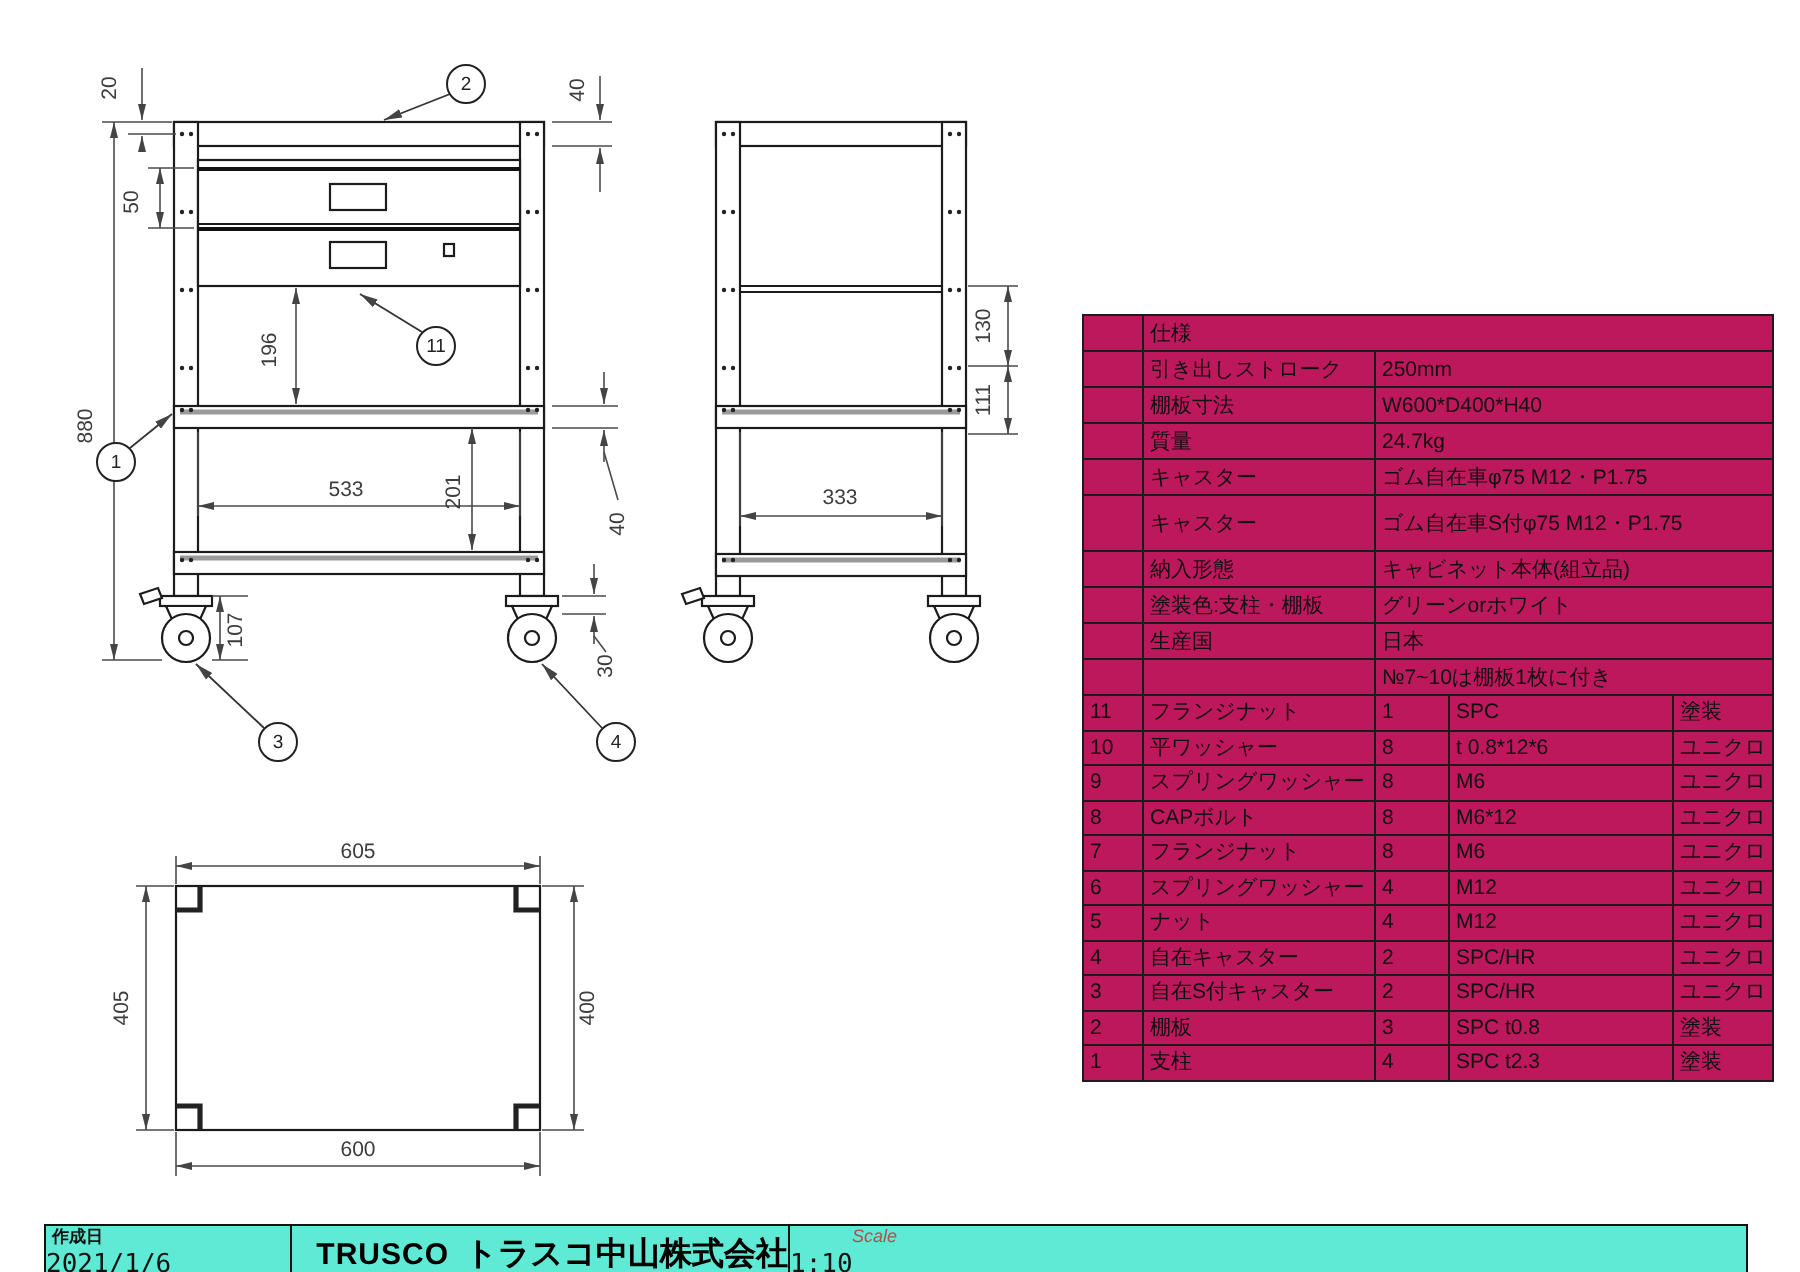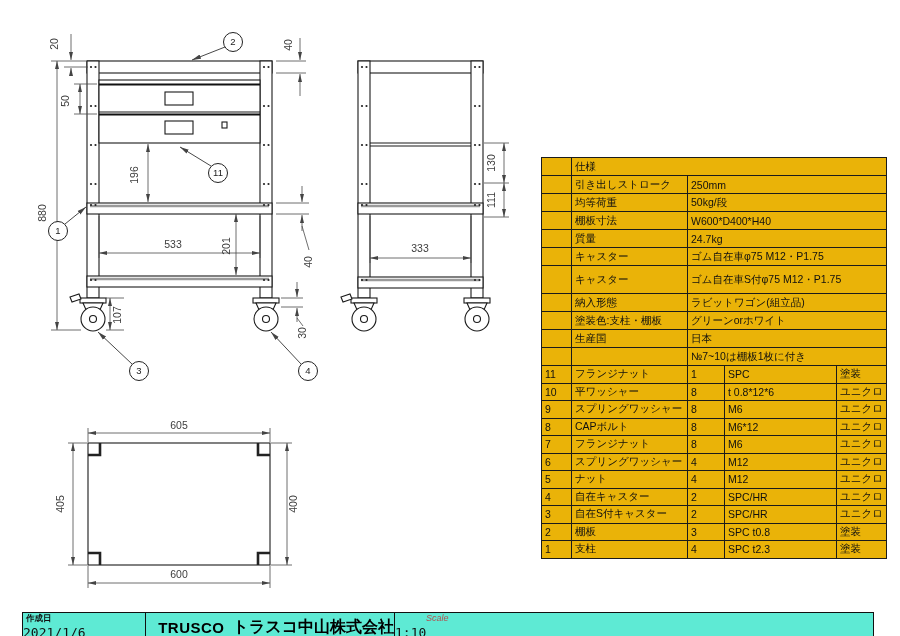--- a/index.html
+++ b/index.html
@@ -14,21 +14,21 @@
   .gray{stroke:#9a9a9a;stroke-width:2.4;fill:none;}
   .dim{stroke:#4a4a4a;stroke-width:0.8;fill:none;}
   .lead{stroke:#333;stroke-width:0.9;fill:none;}
   .cornerm{stroke:#222;stroke-width:2.6;fill:none;}
   .dot{fill:#222;}
   .dimtxt{fill:#3d3d3d;font:10.5px "Liberation Sans",sans-serif;}
   .baltxt{fill:#222;font:9.5px "Liberation Sans",sans-serif;}
   .balc{fill:#fff;stroke:#222;stroke-width:1;}
 
   
-  .techtable{position:absolute;left:541px;top:157px;border-collapse:collapse;table-layout:fixed;background:#eab308;}
+  .techtable{position:absolute;left:541px;top:157px;border-collapse:collapse;table-layout:fixed;background:#be185d;}
   .techtable td{border:1px solid #1b1b1b;font:500 10.5px "Liberation Sans",sans-serif;color:#101010;
                 padding:0 3px;white-space:nowrap;overflow:hidden;vertical-align:middle;}
   tr.sr td{height:17px;}
   tr.tall td{height:27px;}
   tr.pr td{height:16.5px;}
 
   
   .titleblock{position:absolute;left:22px;top:612px;width:852px;height:30px;display:flex;
               border:1.5px solid #111;box-sizing:border-box;background:#5eead4;}
   .tb-cell{position:relative;border-right:1.5px solid #111;box-sizing:border-box;height:100%;flex:0 0 auto;}
@@ -302,25 +302,20 @@
           <td></td>
           <td colspan="4">仕様</td>
         </tr>
   <tr class="sr">
           <td></td>
           <td>引き出しストローク</td>
           <td colspan="3">250mm</td>
         </tr>
   <tr class="sr">
           <td></td>
-          <td>均等荷重</td>
-          <td colspan="3">50kg/段</td>
-        </tr>
-  <tr class="sr">
-          <td></td>
           <td>棚板寸法</td>
           <td colspan="3">W600*D400*H40</td>
         </tr>
   <tr class="sr">
           <td></td>
           <td>質量</td>
           <td colspan="3">24.7kg</td>
         </tr>
   <tr class="sr">
           <td></td>
@@ -328,21 +323,21 @@
           <td colspan="3">ゴム自在車φ75 M12・P1.75</td>
         </tr>
   <tr class="tall">
           <td></td>
           <td>キャスター</td>
           <td colspan="3">ゴム自在車S付φ75 M12・P1.75</td>
         </tr>
   <tr class="sr">
           <td></td>
           <td>納入形態</td>
-          <td colspan="3">ラビットワゴン(組立品)</td>
+          <td colspan="3">キャビネット本体(組立品)</td>
         </tr>
   <tr class="sr">
           <td></td>
           <td>塗装色:支柱・棚板</td>
           <td colspan="3">グリーンorホワイト</td>
         </tr>
   <tr class="sr">
           <td></td>
           <td>生産国</td>
           <td colspan="3">日本</td>

